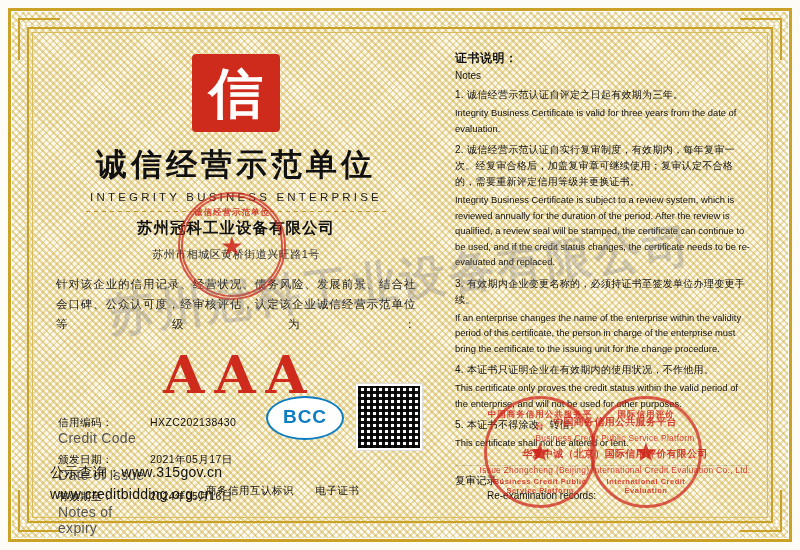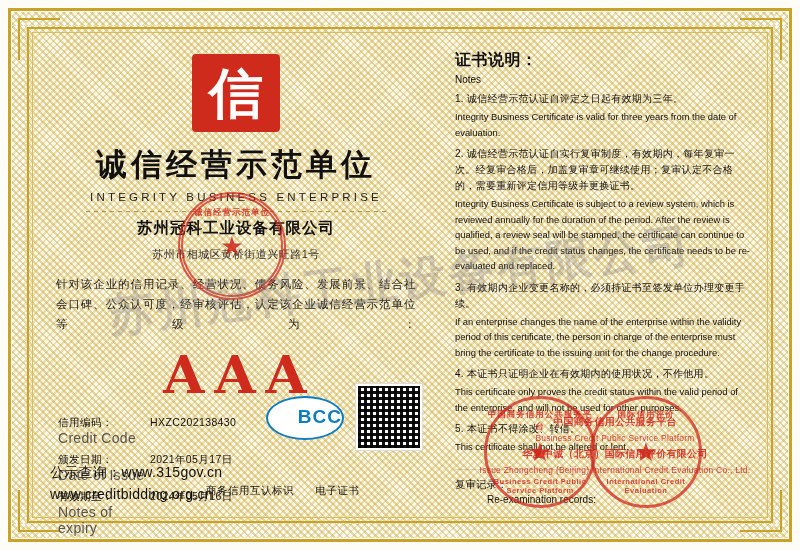--- a/index.html
+++ b/index.html
@@ -179,21 +179,21 @@
     bottom: 74px;
     width: 74px;
     height: 40px;
     border-radius: 50%;
     background: #ffffff;
     border: 2px solid #0d7dc1;
     color: #0d7dc1;
     font-size: 19px;
     font-weight: bold;
     line-height: 38px;
-    text-align: right;
+    text-align: center;
     letter-spacing: 1px;
   }
   .qr {
     position: absolute;
     right: 14px;
     bottom: 64px;
     width: 62px;
     height: 62px;
     background:
       repeating-linear-gradient(0deg,#111 0 3px, #fff 3px 6px),
@@ -226,21 +226,21 @@
 
   
   .right-panel {
     position: relative;
     flex: 1;
     box-sizing: border-box;
     padding: 14px 14px 0 18px;
     border-left: 1px dashed rgba(201,162,39,.0);
   }
   .notes-title-cn {
-    font-size: 16px;
+    font-size: 12px;
     font-weight: bold;
     color: #111;
     letter-spacing: .5px;
   }
   .notes-title-en {
     font-size: 10px;
     color: #111;
     margin-top: 3px;
     margin-bottom: 6px;
   }

